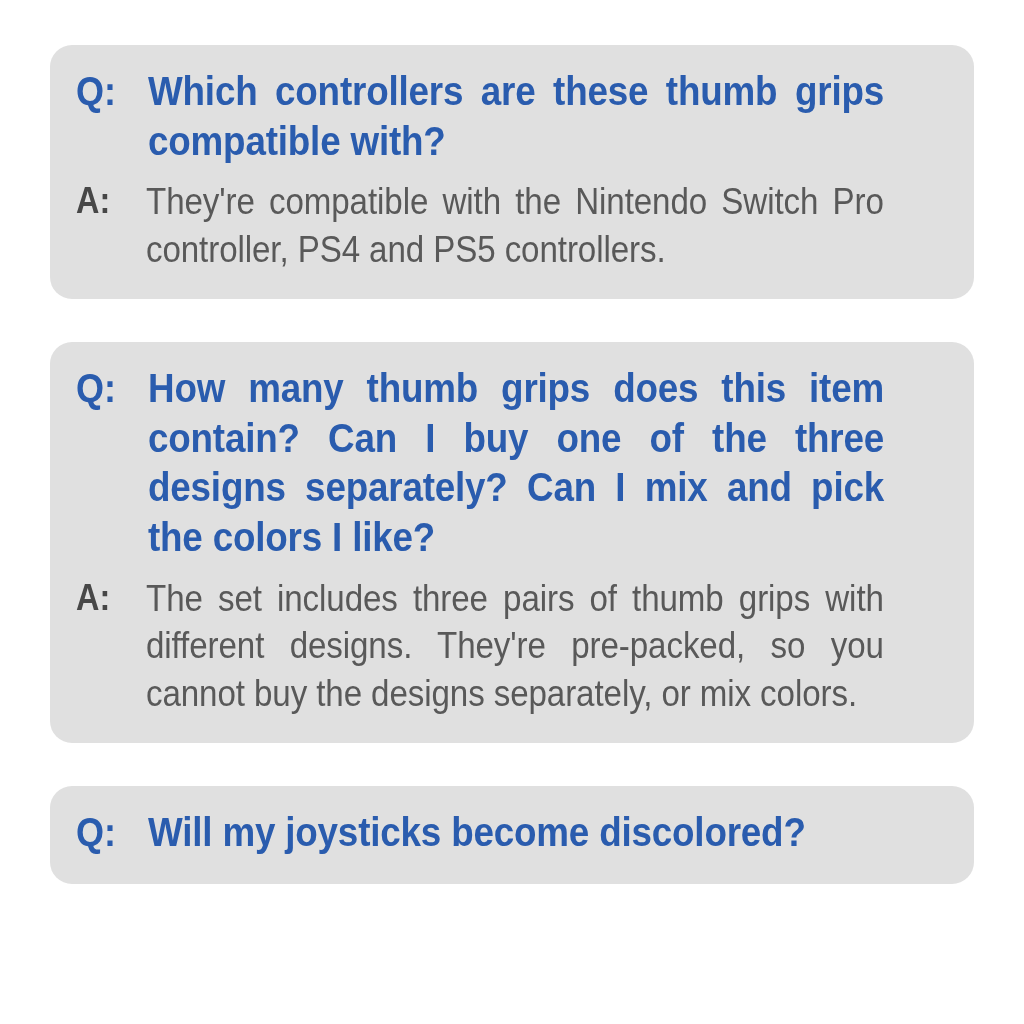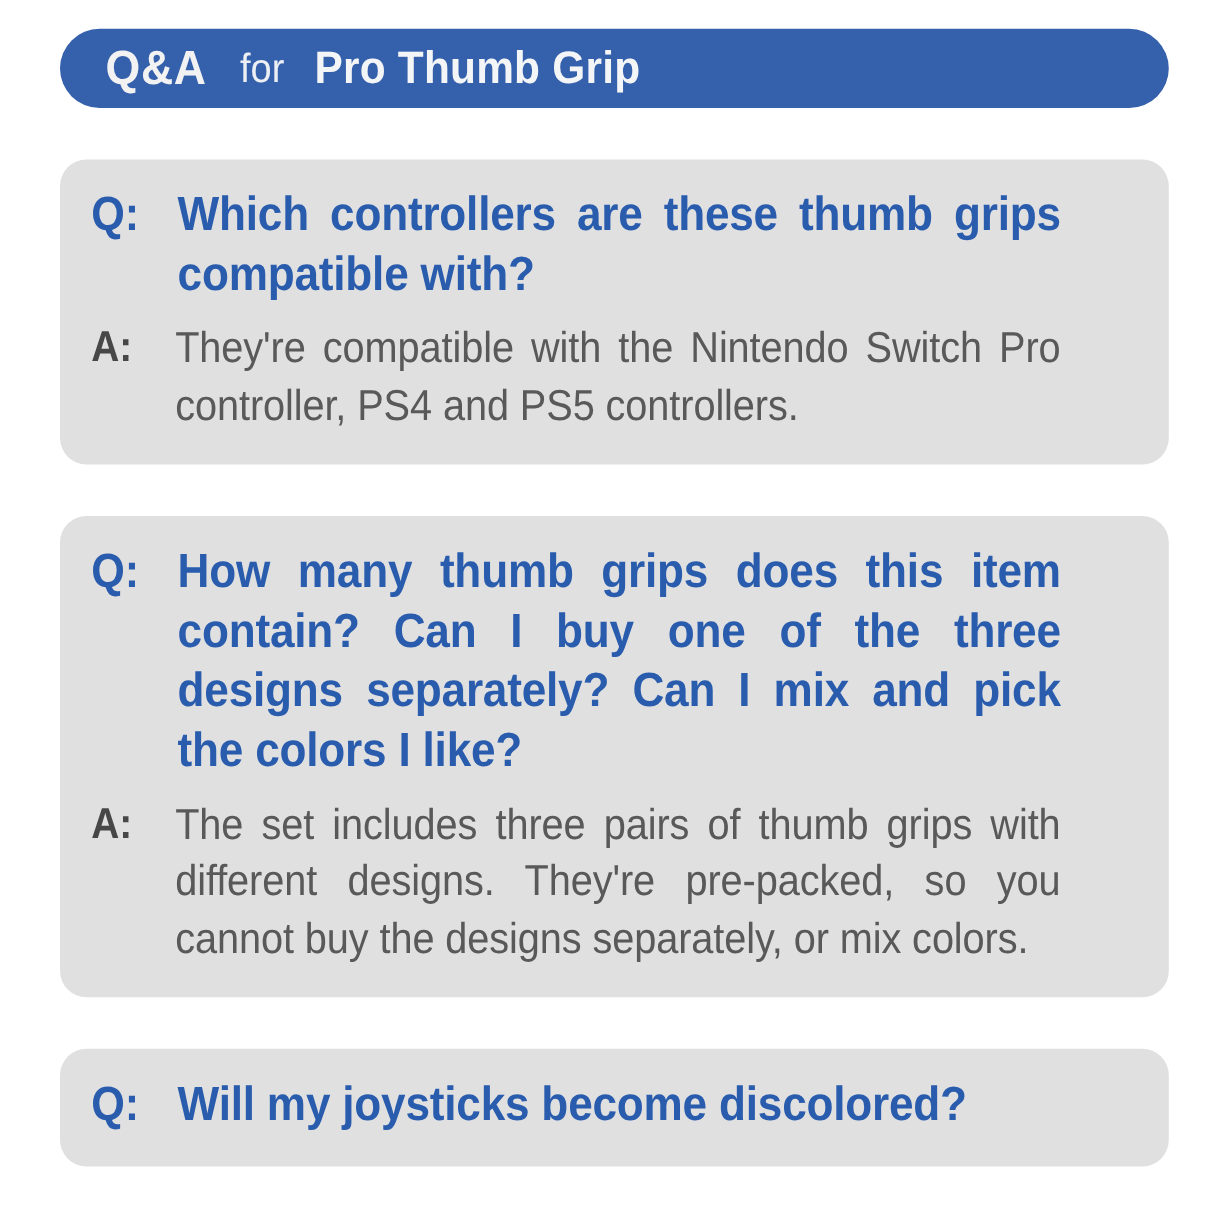--- a/index.html
+++ b/index.html
@@ -141,25 +141,20 @@
   .q-text.last-line-left,
   .a-text.last-line-left {
     text-align-last: left;
   }
 </style>
 </head>
 <body>
 
 <div class="page">
 
-  <div class="banner">
-    <span class="banner-qa">Q&amp;A</span>
-    <span class="banner-for">for</span>
-    <span class="banner-product">Pro Thumb Grip</span>
-  </div>
 
   <div class="card">
     <div class="qa-row">
       <div class="label q-label">Q:</div>
       <div class="body-text q-text last-line-left">Which controllers are these thumb grips compatible with?</div>
     </div>
     <div class="qa-row">
       <div class="label a-label">A:</div>
       <div class="body-text a-text last-line-left">They're compatible with the Nintendo Switch Pro controller, PS4 and PS5 controllers.</div>
     </div>

